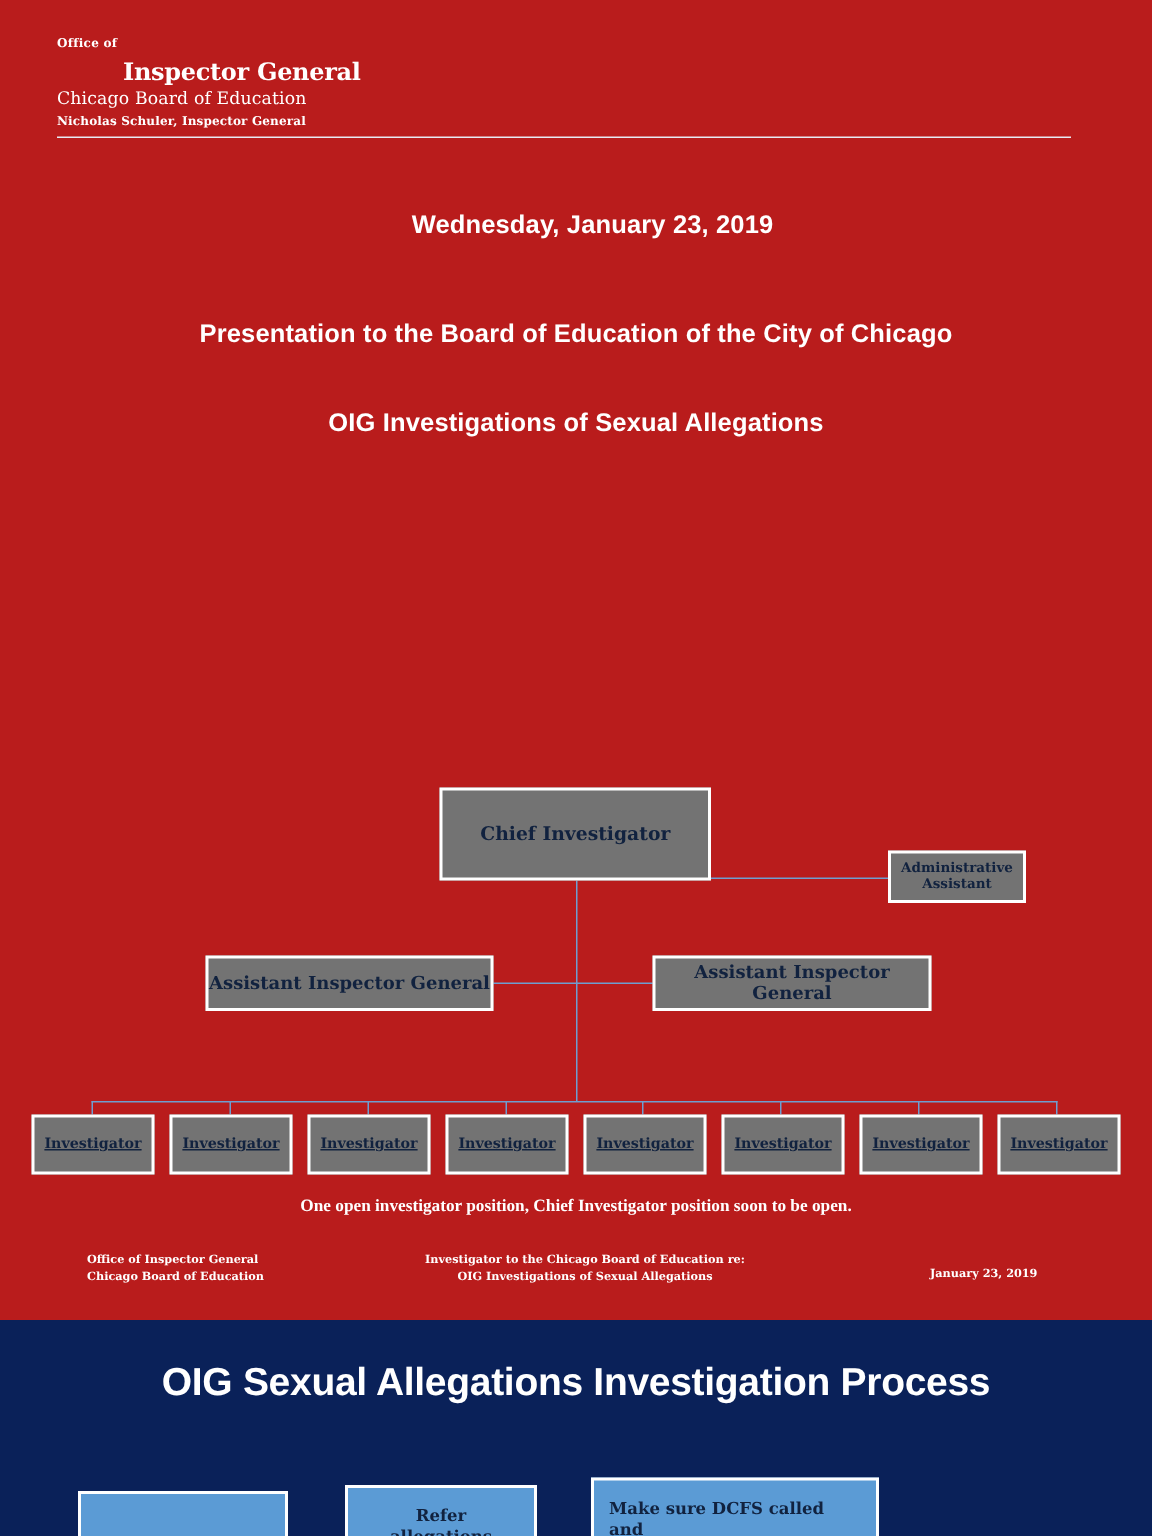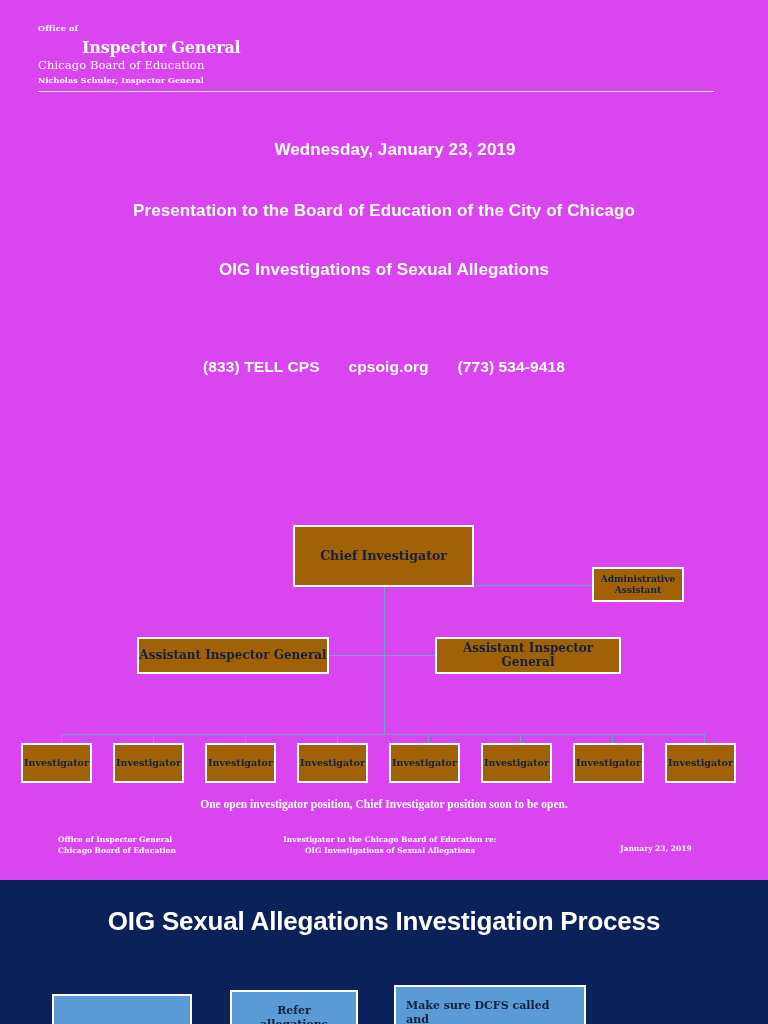--- a/index.html
+++ b/index.html
@@ -15,21 +15,21 @@
     font-family: "Liberation Sans", sans-serif;
     color: #ffffff;
     position: relative;
   }
 
   
   .slide-title {
     position: absolute;
     left: 0; top: 0;
     width: 768px; height: 880px;
-    background: #d946ef;
+    background: #b91c1c;
   }
 
   .letterhead {
     position: absolute;
     left: 38px; top: 24px;
     width: 676px;
   }
   .lh-office {
     font-family: "DejaVu Serif", serif;
     font-weight: bold;
@@ -81,21 +81,21 @@
     font-size: 17px;
     font-weight: bold;
     color: #ffffff;
     letter-spacing: .1px;
     padding-left: 22px;
   }
   .t-line2 {
     font-size: 17px;
     font-weight: bold;
     color: #ffffff;
-    margin-top: 41px;
+    margin-top: 53px;
     letter-spacing: .1px;
   }
   .t-line3 {
     font-size: 17px;
     font-weight: bold;
     color: #ffffff;
     margin-top: 39px;
     letter-spacing: .1px;
   }
   .t-contact {
@@ -121,21 +121,21 @@
     width: 768px;
     text-align: center;
     font-size: 27px;
     font-weight: normal;
     color: #ffffff;
     letter-spacing: -.2px;
   }
 
   .node {
     position: absolute;
-    background: #a16207;
+    background: #737373;
     border: 2px solid #ffffff;
     color: #11223f;
     font-family: "DejaVu Serif", serif;
     font-weight: bold;
     display: flex;
     align-items: center;
     justify-content: center;
     text-align: center;
     line-height: 1.15;
   }
@@ -155,22 +155,23 @@
     width: 192px; height: 37px;
     font-size: 12px;
   }
   .node-aig-right {
     left: 435px; top: 175px;
     width: 186px; height: 37px;
     font-size: 12px;
   }
   .node-inv {
     top: 281px;
-    width: 71px; height: 40px;
+    width: 82px; height: 40px;
     font-size: 9.5px;
+    text-decoration: underline;
   }
 
   .conn {
     position: absolute;
     background: #6f9ed0;
   }
   .conn-v { width: 1px; }
   .conn-h { height: 1px; }
 
   .org-caption {
@@ -242,27 +243,20 @@
     <div class="lh-ig">Inspector General</div>
     <div class="lh-board">Chicago Board of Education</div>
     <div class="lh-name">Nicholas Schuler, Inspector General</div>
     <div class="lh-rule"></div>
   </div>
 
   <div class="title-block">
     <div class="t-date">Wednesday, January 23, 2019</div>
     <div class="t-line2">Presentation to the Board of Education of the City of Chicago</div>
     <div class="t-line3">OIG Investigations of Sexual Allegations</div>
-    <div class="t-contact">
-      <span>(833) TELL CPS</span>
-      <span class="gap"></span>
-      <span>cpsoig.org</span>
-      <span class="gap"></span>
-      <span>(773) 534-9418</span>
-    </div>
   </div>
 </div>
 
 <div class="slide-org">
 
 
   <div class="conn conn-h" style="left:384px; top:123px; width:208px;"></div>
 
   <div class="conn conn-v" style="left:384px; top:125px; height:147px;"></div>
 

